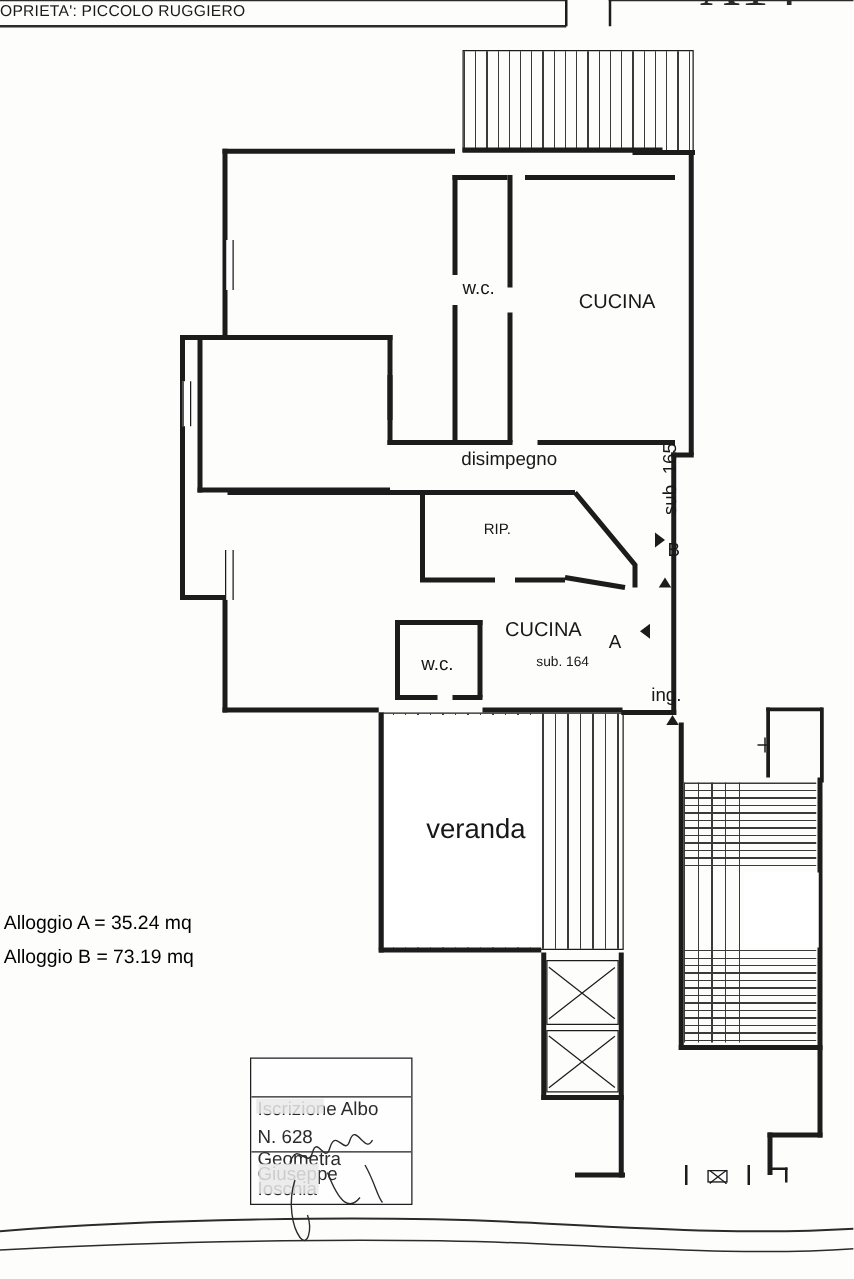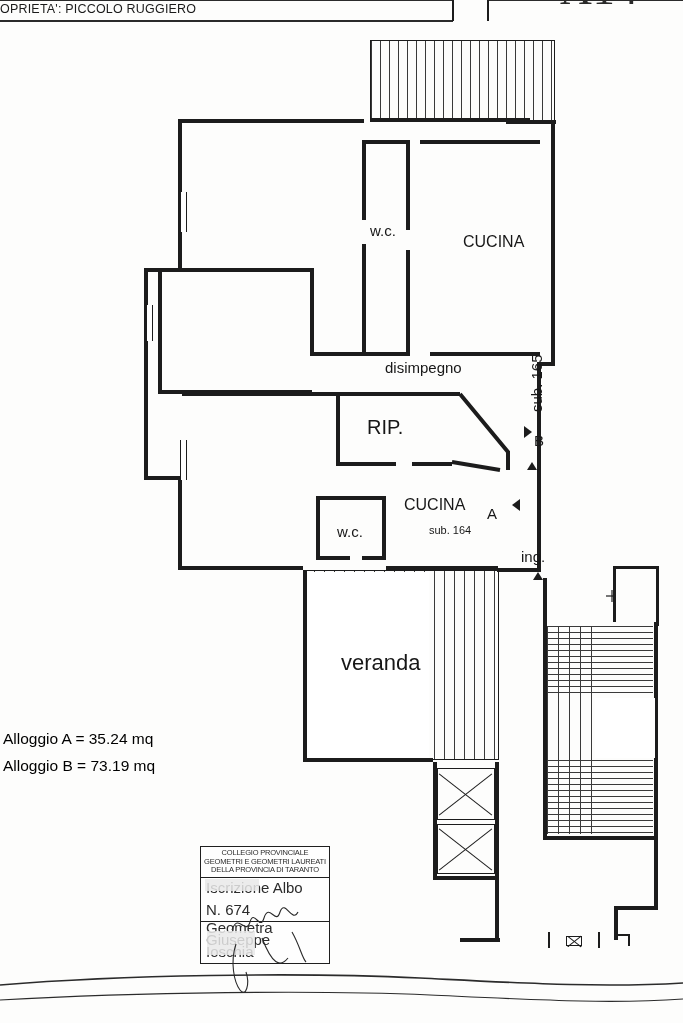--- a/index.html
+++ b/index.html
@@ -260,43 +260,38 @@
 
   <div class="wallv" style="left:548px;top:932px;width:2px;height:16px;"></div>
   <div class="box-x" style="left:566px;top:936px;width:16px;height:10px;border-width:1px;"></div>
   <div class="box-x" style="left:566px;top:936px;width:16px;height:10px;border-width:1px;background:#fff;"></div>
   <div class="wallv" style="left:598px;top:932px;width:2px;height:16px;"></div>
   <div class="wall" style="left:616px;top:934px;width:14px;height:2px;"></div>
   <div class="wallv" style="left:628px;top:934px;width:2px;height:12px;"></div>
 
   <div class="room-label" style="left:370px;top:222px;">w.c.</div>
   <div class="room-label" style="left:463px;top:233px;font-size:16px;">CUCINA</div>
-  <div class="room-label" style="left:385px;top:359px;">disimpegno</div>
-  <div class="room-label" style="left:367px;top:416px;font-size:20px;">RIP.</div>
+  <div class="room-label" style="left:369px;top:359px;">disimpegno</div>
+  <div class="room-label" style="left:387px;top:416px;font-size:12px;">RIP.</div>
   <div class="room-label" style="left:404px;top:496px;font-size:16px;">CUCINA</div>
   <div class="room-label" style="left:429px;top:524px;font-size:11px;">sub. 164</div>
   <div class="room-label" style="left:337px;top:523px;">w.c.</div>
   <div class="room-label" style="left:341px;top:650px;font-size:22px;">veranda</div>
   <div class="room-label rot" style="left:528px;top:412px;font-size:15px;">sub. 165</div>
   <div class="room-label" style="left:534px;top:432px;">B</div>
   <div class="room-label" style="left:487px;top:505px;">A</div>
   <div class="room-label" style="left:521px;top:548px;">ing.</div>
 
   <div class="area-label" style="left:3px;top:730px;">Alloggio A = 35.24 mq</div>
   <div class="area-label" style="left:3px;top:757px;">Alloggio B = 73.19 mq</div>
 
   <div class="stamp" style="left:200px;top:846px;width:130px;height:118px;">
-    <div class="stamp-top">
-      <div style="text-align:center;">COLLEGIO PROVINCIALE</div>
-      <div style="text-align:center;">GEOMETRI E GEOMETRI LAUREATI</div>
-      <div style="text-align:center;">DELLA PROVINCIA DI TARANTO</div>
-    </div>
     <div class="stamp-line" style="top:30px;"></div>
     <div class="stamp-txt" style="left:5px;top:36px;">Iscrizione Albo</div>
-    <div class="stamp-txt" style="left:5px;top:58px;">N. 674</div>
+    <div class="stamp-txt" style="left:5px;top:58px;">N. 628</div>
     <div class="stamp-line" style="top:74px;"></div>
     <div class="stamp-txt" style="left:5px;top:76px;">Geometra</div>
     <div class="stamp-txt" style="left:5px;top:88px;">Giuseppe</div>
     <div class="stamp-txt" style="left:5px;top:100px;text-align:right;">Ioschia</div>
     <div class="blob" style="left:4px;top:32px;width:54px;height:12px;"></div>
     <div class="blob" style="left:6px;top:84px;width:48px;height:24px;"></div>
   </div>
 
   <svg class="overlay sig" viewBox="0 0 683 1023">
     <path d="M232,930 c6,-18 14,6 18,-8 c4,-14 10,10 14,-4 c5,-16 12,8 16,-6 c5,-14 12,12 18,0"></path>

